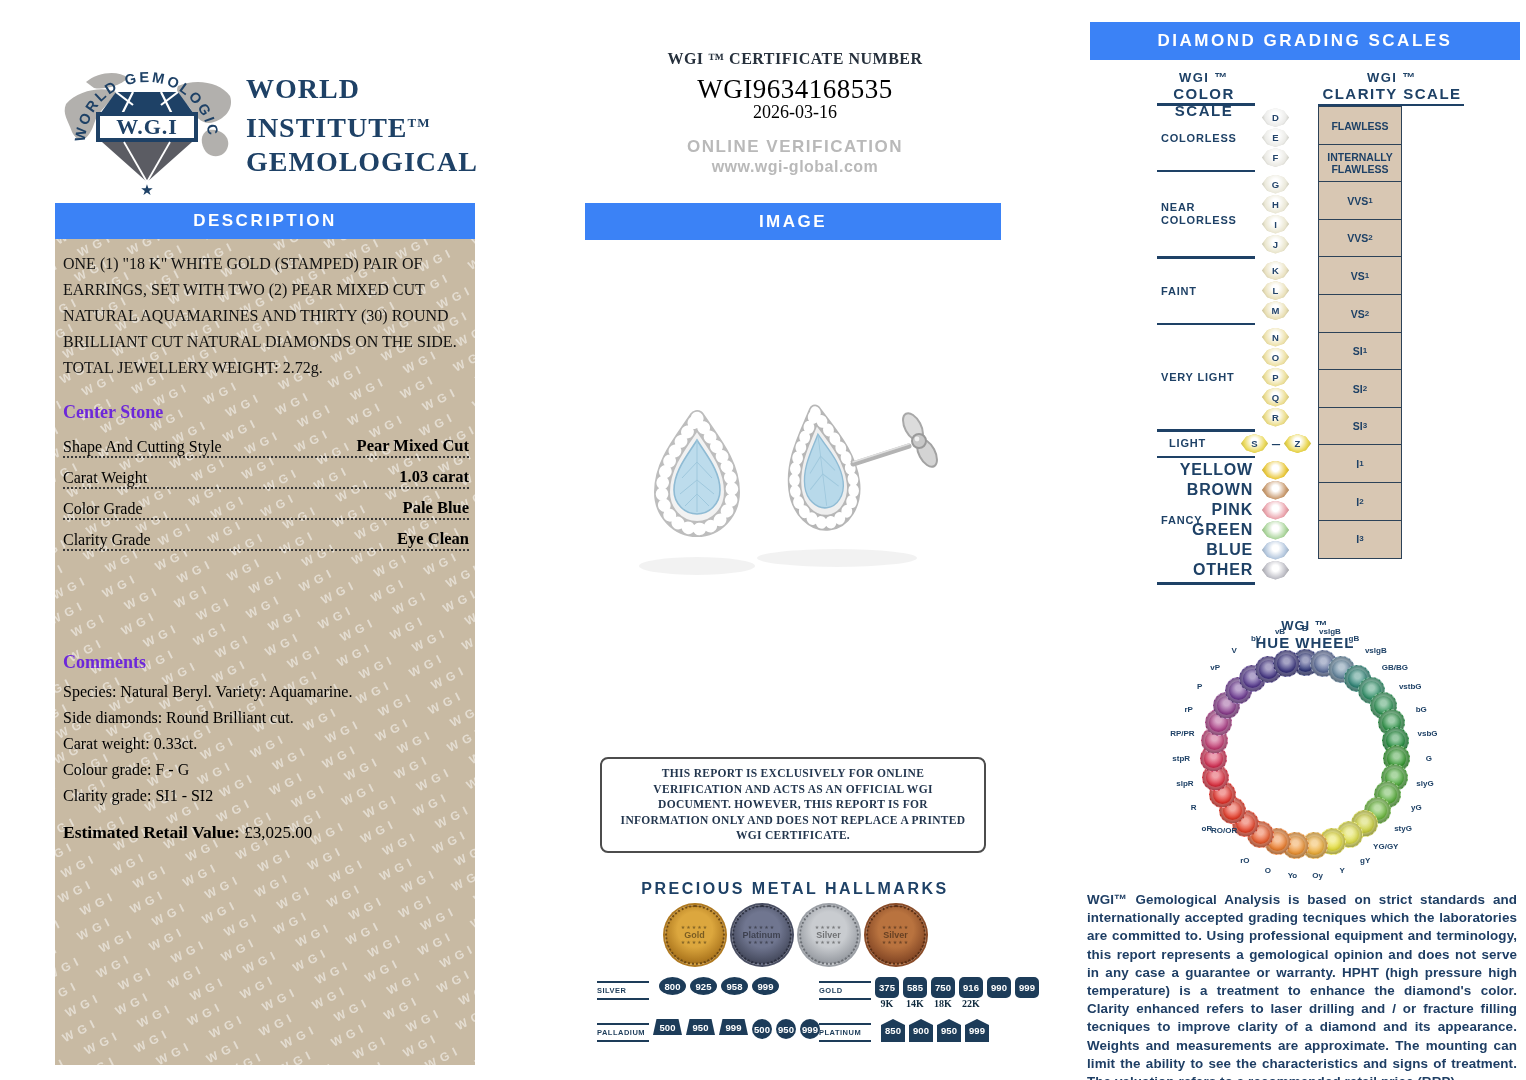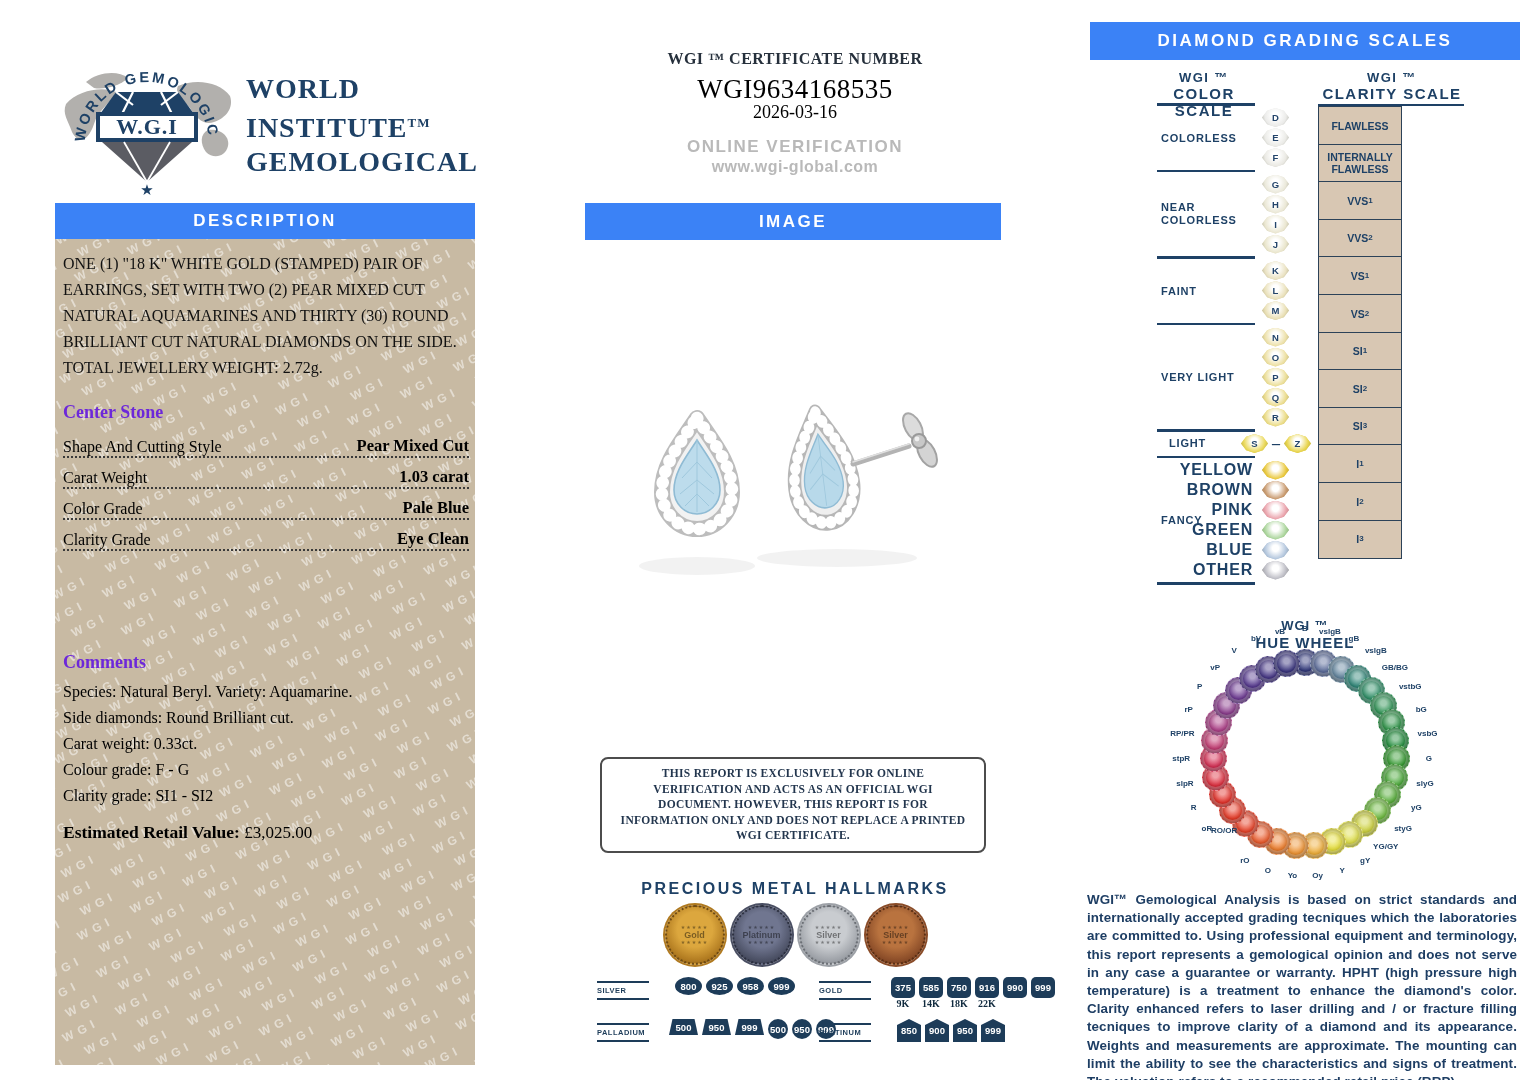--- a/index.html
+++ b/index.html
@@ -46,21 +46,21 @@
   .seal .lbl{font-family:"Liberation Sans",sans-serif;font-weight:bold;font-size:9px;
              color:rgba(0,0,0,0.45);}
   .seal .stars{font-size:5px;line-height:5px;color:rgba(0,0,0,0.4);letter-spacing:1px;}
   .hm-grid{display:flex;gap:14px;}
   .hm-col{display:flex;flex-direction:column;gap:8px;}
   .hm-row{display:flex;align-items:flex-start;height:34px;}
   .hm-label{width:58px;margin-right:4px;display:flex;flex-direction:column;gap:3px;padding-top:4px;}
   .hm-label .txt{font-family:"Liberation Sans",sans-serif;font-weight:bold;font-size:7.5px;
                  letter-spacing:0.5px;color:#1d3c59;text-align:left;}
   .hm-label .ln{height:2px;background:#1d3c59;width:52px;}
-  .hm-badges{display:flex;gap:4px;align-items:flex-start;margin-left:16px;}
+  .hm-badges{display:flex;gap:4px;align-items:flex-start;}
   .badge-wrap{display:flex;flex-direction:column;align-items:center;}
   .badge{background:#1d3c59;color:#fff;font-family:"Liberation Sans",sans-serif;
          font-weight:bold;font-size:9.5px;display:flex;align-items:center;justify-content:center;}
   .badge.oval{width:27px;height:18px;border-radius:50%;}
   .badge.square{width:24px;height:21px;border-radius:5px;}
   .badge.trap{width:29px;height:16px;clip-path:polygon(12% 0,88% 0,100% 100%,0 100%);}
   .badge.circle{width:20px;height:20px;border-radius:50%;}
   .badge.house{width:24px;height:23px;clip-path:polygon(50% 0,100% 26%,100% 100%,0 100%,0 26%);}
   .badge-sub{font-family:"Liberation Serif",serif;font-weight:bold;font-size:10px;color:#102a3e;}
   

